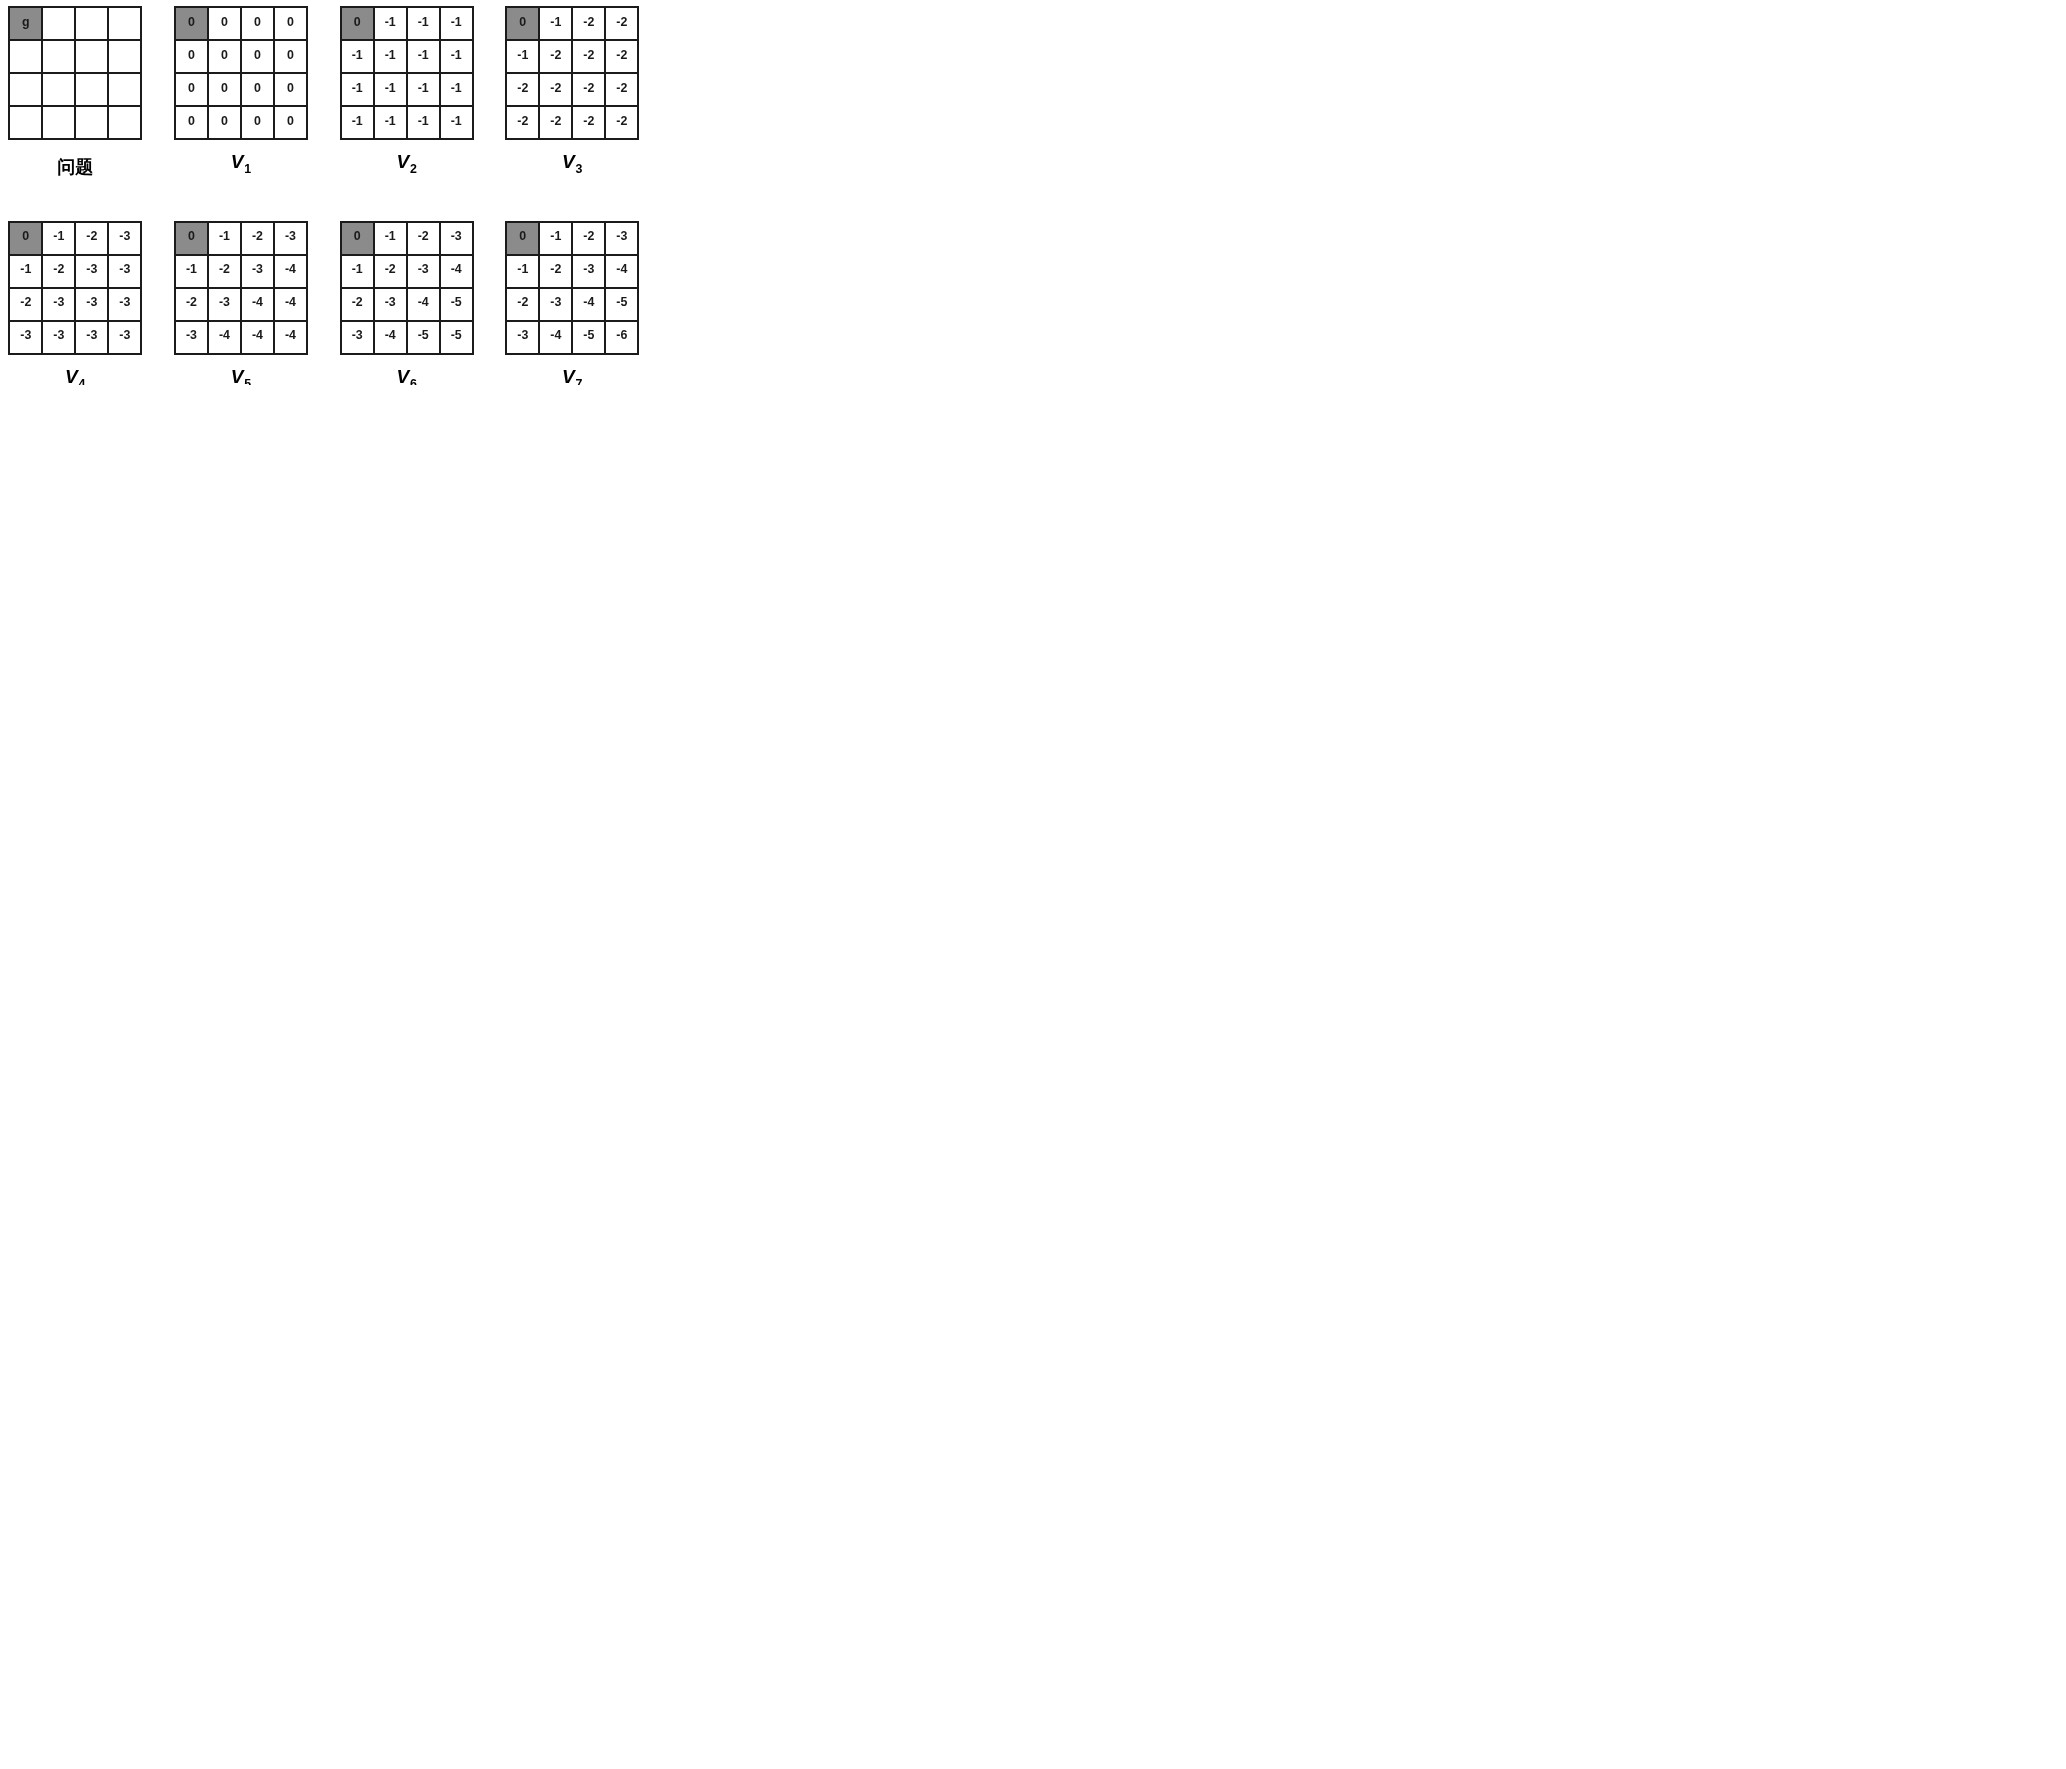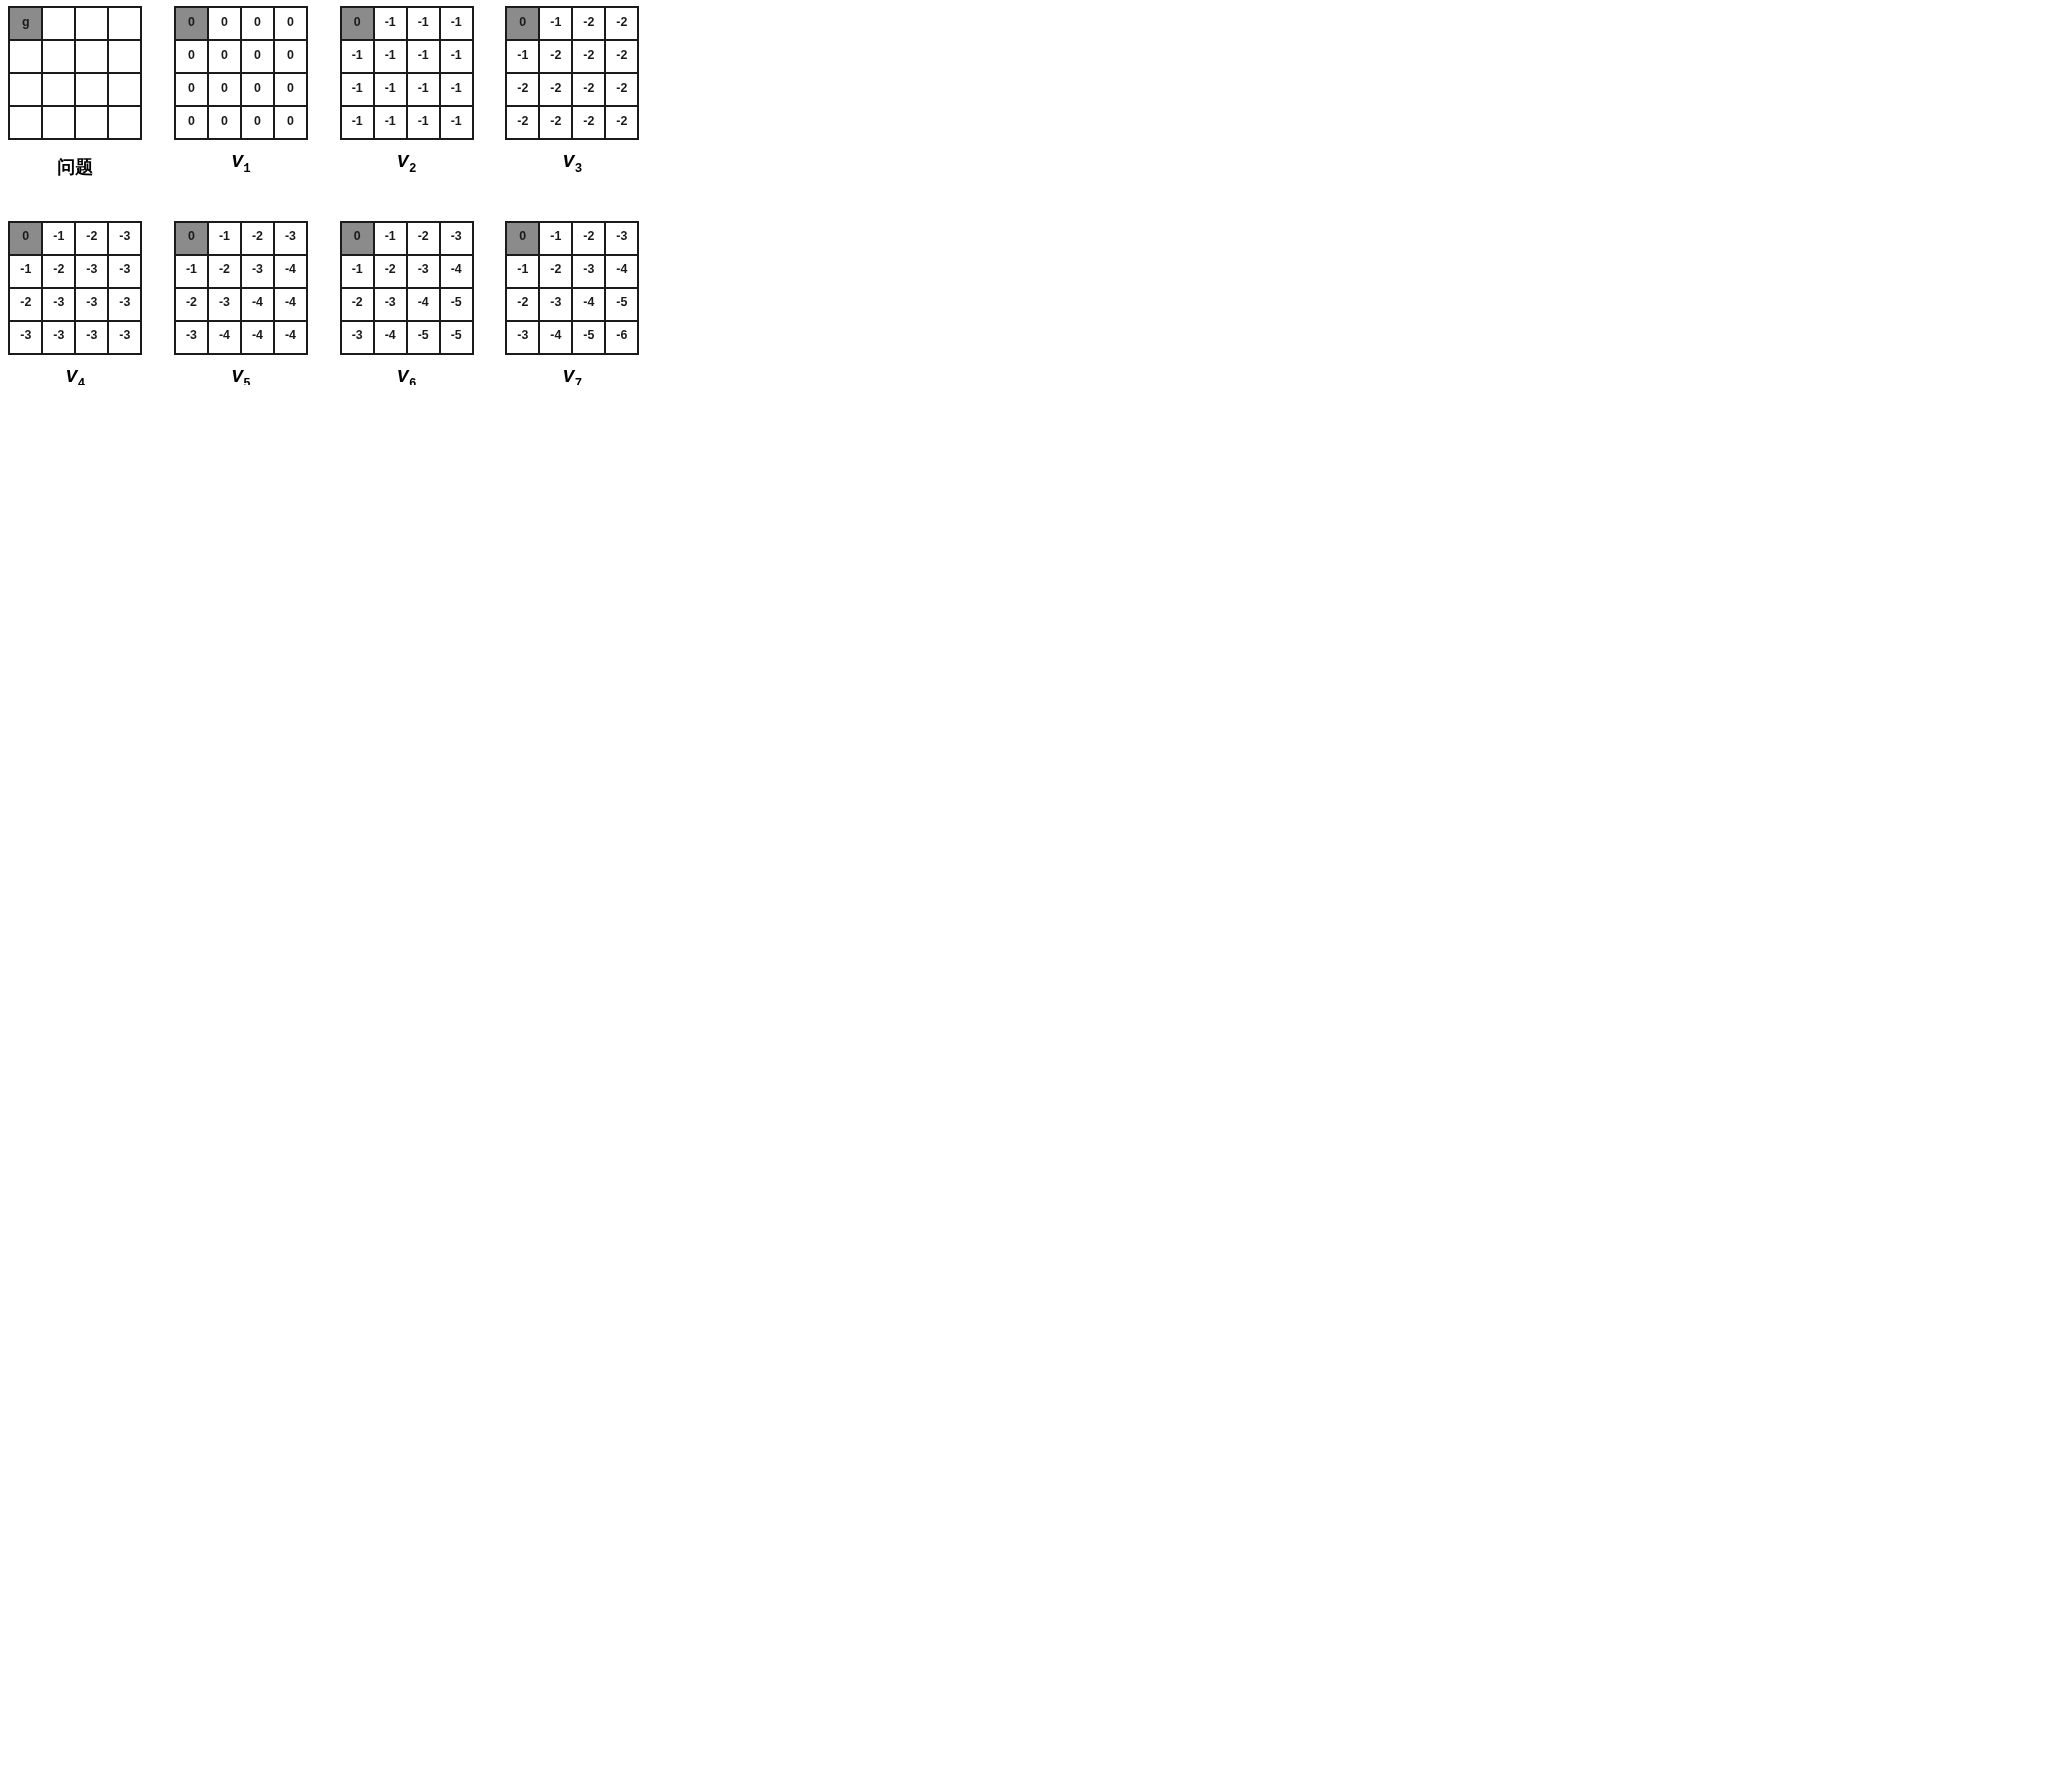--- a/index.html
+++ b/index.html
@@ -41,21 +41,21 @@
   .label{
     margin-top:14px;height:21.5px;
     display:flex;align-items:flex-end;justify-content:center;
     color:#000;
   }
   .lbl-cjk{
     font-family:"Liberation Serif",serif;
     font-weight:700;font-size:18px;line-height:1;
   }
   .lbl-math{
-    font-family:Liberation Mono, monospace;
+    font-family:Liberation Sans, sans-serif;
     font-weight:700;font-style:italic;font-size:19px;line-height:1;
   }
   .lbl-math sub{
     font-style:normal;font-size:12.4px;font-weight:700;
     vertical-align:-5px;margin-left:0.8px;
   }
 </style>
 </head>
 <body>
 

